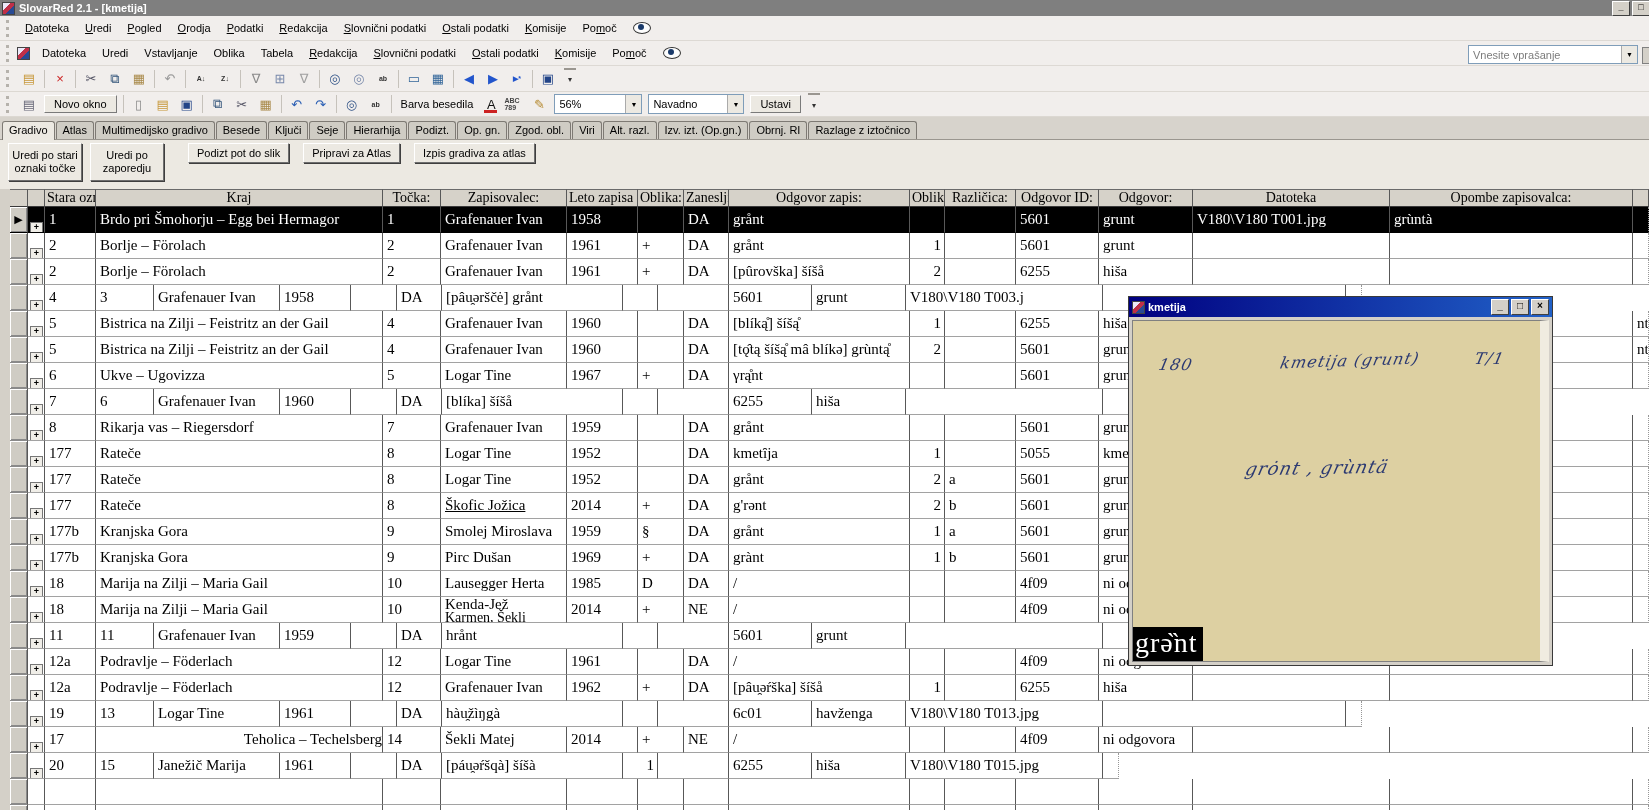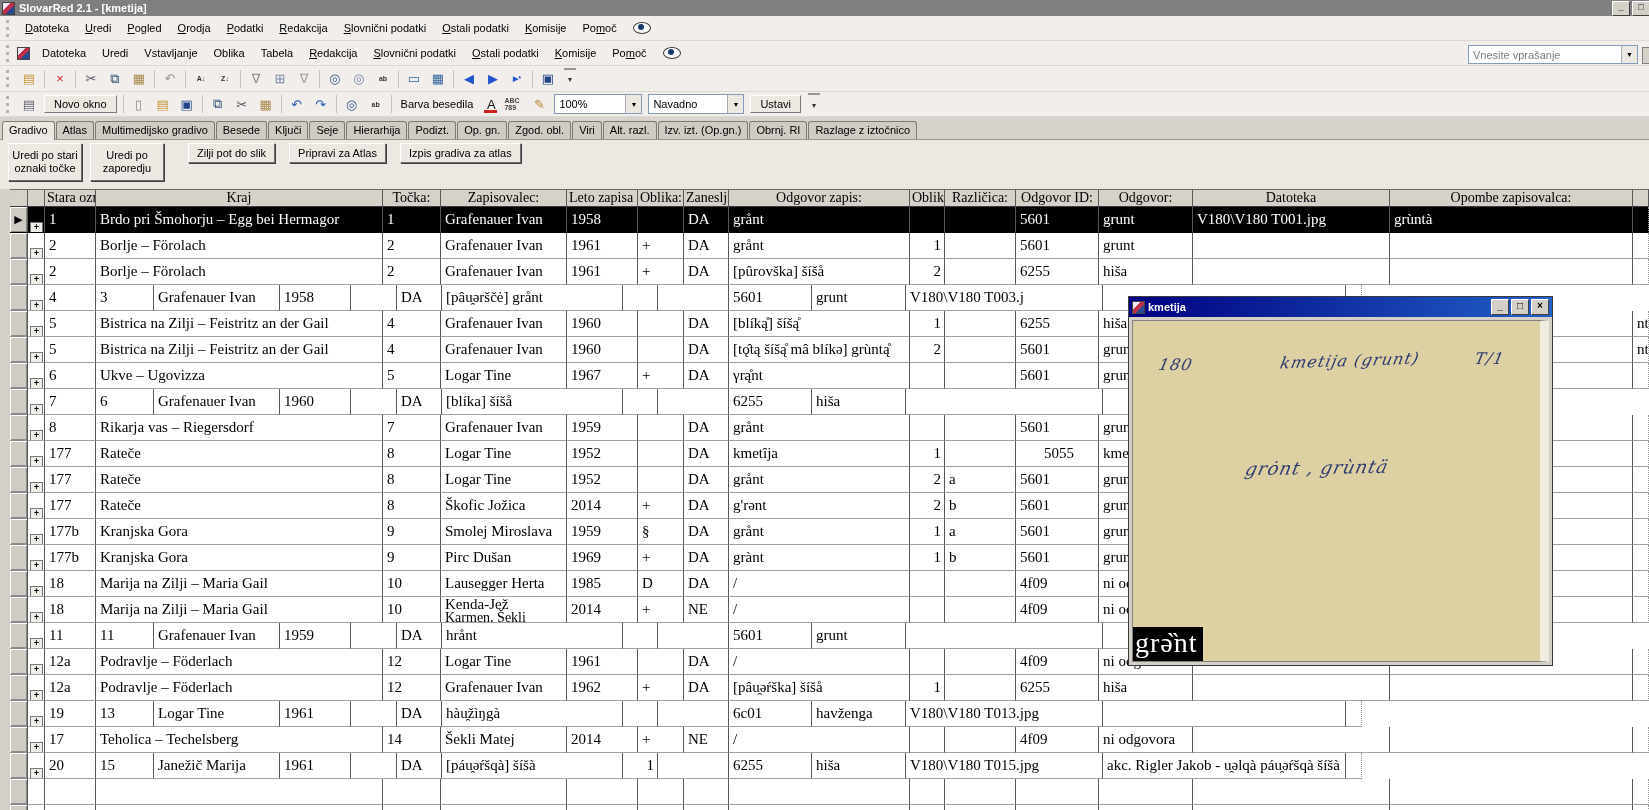--- a/index.html
+++ b/index.html
@@ -264,21 +264,21 @@
       <span class="g" style="color: rgb(17, 17, 17);">A</span>
       <span class="colorbar" style="background: rgb(204, 34, 34);"></span>
     </span>
     <span class="tbtn">
       <span class="g small" style="color: rgb(68, 68, 68);">ABC 789</span>
     </span>
     <span class="tbtn">
       <span class="g" style="color: rgb(181, 137, 47);">✎</span>
     </span>
     <div class="combo" style="width: 88px;">
-      <span class="cval">100%</span>
+      <span class="cval">56%</span>
       <span class="carr">▼</span>
     </div>
     <div class="combo" style="width: 96px;">
       <span class="cval">Navadno</span>
       <span class="carr">▼</span>
     </div>
     <span class="tb3d">Ustavi</span>
     <span class="tbend">▾</span>
   </div>
 
@@ -302,21 +302,21 @@
     <span class="tab">Viri</span>
     <span class="tab">Alt. razl.</span>
     <span class="tab">Izv. izt. (Op.gn.)</span>
     <span class="tab">Obrnj. RI</span>
     <span class="tab">Razlage z iztočnico</span>
   </div>
 
 <div class="actions" id="actions">
     <button class="actbtn two">Uredi po stari oznaki točke</button>
     <button class="actbtn two">Uredi po zaporedju</button>
-    <button class="actbtn">Zilji pot do slik</button>
+    <button class="actbtn">Podizt pot do slik</button>
     <button class="actbtn">Pripravi za Atlas</button>
     <button class="actbtn">Izpis gradiva za atlas</button>
   </div>
 
 <div class="tablewrap">
   <div class="hrow" id="theadrow">
       <span class="hcell" style="width: 18px;"></span>
       <span class="hcell" style="width: 17px;"></span>
       <span class="hcell clip" style="width: 51px;">Stara oznaka</span>
       <span class="hcell" style="width: 287px;">Kraj</span>
@@ -510,21 +510,21 @@
         <span class="tcell" style="width: 51px;">177</span>
         <span class="tcell" style="width: 287px;">Rateče</span>
         <span class="tcell" style="width: 58px;">8</span>
         <span class="tcell" style="width: 126px;">Logar Tine</span>
         <span class="tcell" style="width: 71px;">1952</span>
         <span class="tcell" style="width: 46px;"></span>
         <span class="tcell" style="width: 45px;">DA</span>
         <span class="tcell" style="width: 181px;">kmetȋja</span>
         <span class="tcell alignr" style="width: 35px;">1</span>
         <span class="tcell" style="width: 71px;"></span>
-        <span class="tcell" style="width: 83px; text-align: center;">5055</span>
+        <span class="tcell" style="width: 83px;">5055</span>
         <span class="tcell" style="width: 94px;">kmetija</span>
         <span class="tcell" style="width: 197px;"></span>
         <span class="tcell" style="width: 243px;"></span>
         <span class="tcell tail" style="width: 16px;"></span>
       </div>
       <div class="trow">
         <span class="tcell selcell" style="width: 18px;"></span>
         <span class="tcell expcell" style="width: 17px;"><span class="plusbox">+</span></span>
         <span class="tcell" style="width: 51px;">177</span>
         <span class="tcell" style="width: 287px;">Rateče</span>
@@ -541,21 +541,21 @@
         <span class="tcell" style="width: 197px;"></span>
         <span class="tcell" style="width: 243px;"></span>
         <span class="tcell tail" style="width: 16px;"></span>
       </div>
       <div class="trow">
         <span class="tcell selcell" style="width: 18px;"></span>
         <span class="tcell expcell" style="width: 17px;"><span class="plusbox">+</span></span>
         <span class="tcell" style="width: 51px;">177</span>
         <span class="tcell" style="width: 287px;">Rateče</span>
         <span class="tcell" style="width: 58px;">8</span>
-        <span class="tcell" style="width: 126px;">Škofic Jožica</span>
+        <span class="tcell" style="width: 126px; text-decoration: underline;">Škofic Jožica</span>
         <span class="tcell" style="width: 71px;">2014</span>
         <span class="tcell" style="width: 46px;">+</span>
         <span class="tcell" style="width: 45px;">DA</span>
         <span class="tcell" style="width: 181px;">g'rənt</span>
         <span class="tcell alignr" style="width: 35px;">2</span>
         <span class="tcell" style="width: 71px;">b</span>
         <span class="tcell" style="width: 83px;">5601</span>
         <span class="tcell" style="width: 94px;">grunt</span>
         <span class="tcell" style="width: 197px;"></span>
         <span class="tcell" style="width: 243px;"></span>
@@ -711,21 +711,21 @@
         <span class="tcell" style="width: 83px;">6c01</span>
         <span class="tcell" style="width: 94px;">havženga</span>
         <span class="tcell" style="width: 197px;">V180\V180 T013.jpg</span>
         <span class="tcell" style="width: 243px;"></span>
         <span class="tcell tail" style="width: 16px;"></span>
       </div>
       <div class="trow">
         <span class="tcell selcell" style="width: 18px;"></span>
         <span class="tcell expcell" style="width: 17px;"><span class="plusbox">+</span></span>
         <span class="tcell" style="width: 51px;">17</span>
-        <span class="tcell" style="width: 287px;">Teholica – Techelsberg</span>
+        <span class="tcell" style="width: 287px; text-align: right;">Teholica – Techelsberg</span>
         <span class="tcell" style="width: 58px;">14</span>
         <span class="tcell" style="width: 126px;">Šekli Matej</span>
         <span class="tcell" style="width: 71px;">2014</span>
         <span class="tcell" style="width: 46px;">+</span>
         <span class="tcell" style="width: 45px;">NE</span>
         <span class="tcell" style="width: 181px;">/</span>
         <span class="tcell alignr" style="width: 35px;"></span>
         <span class="tcell" style="width: 71px;"></span>
         <span class="tcell" style="width: 83px;">4f09</span>
         <span class="tcell" style="width: 94px;">ni odgovora</span>
@@ -741,21 +741,20 @@
         <span class="tcell" style="width: 126px;">Janežič Marija</span>
         <span class="tcell" style="width: 71px;">1961</span>
         <span class="tcell" style="width: 46px;"></span>
         <span class="tcell" style="width: 45px;">DA</span>
         <span class="tcell" style="width: 181px;">[páu̯əŕšqà] šíšà</span>
         <span class="tcell alignr" style="width: 35px;">1</span>
         <span class="tcell" style="width: 71px;"></span>
         <span class="tcell" style="width: 83px;">6255</span>
         <span class="tcell" style="width: 94px;">hiša</span>
         <span class="tcell" style="width: 197px;">V180\V180 T015.jpg</span>
-        <span class="tcell" style="width: 243px;">akc. Rigler Jakob - u̯əlqà páu̯əŕšqà šíšà</span>
         <span class="tcell tail" style="width: 16px;"></span>
       </div>
       <div class="trow">
         <span class="tcell selcell" style="width: 18px;"></span>
         <span class="tcell expcell" style="width: 17px;"></span>
         <span class="tcell" style="width: 51px;"></span>
         <span class="tcell" style="width: 287px;"></span>
         <span class="tcell" style="width: 58px;"></span>
         <span class="tcell" style="width: 126px;"></span>
         <span class="tcell" style="width: 71px;"></span>

